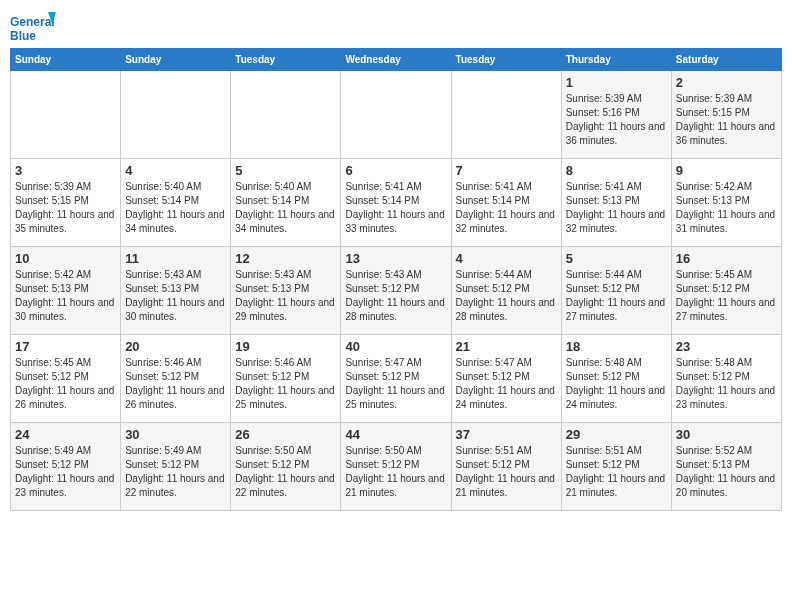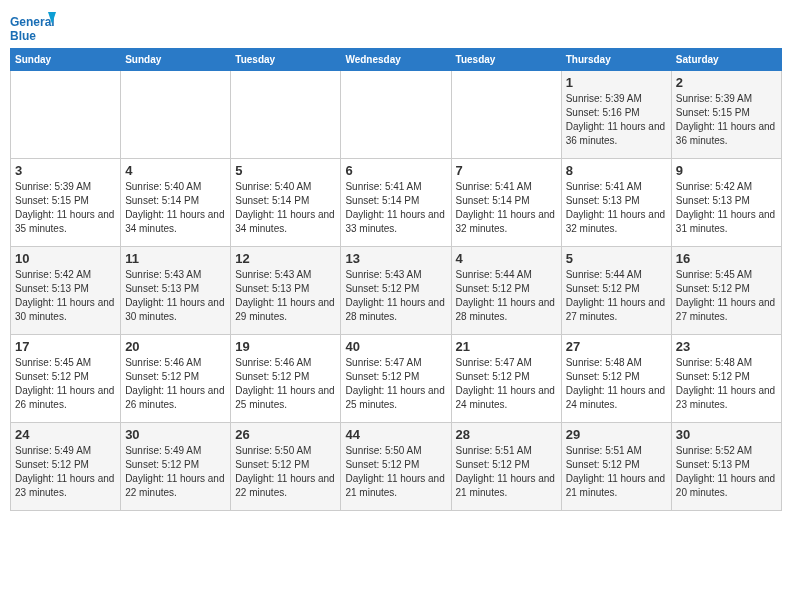--- a/index.html
+++ b/index.html
@@ -235,21 +235,21 @@
 Sunset: 5:12 PM
 Daylight: 11 hours and 25 minutes.</div>
         </td>
         <td>
           <span class="day-number">21</span>
           <div class="cell-info" style="white-space: pre-line;">Sunrise: 5:47 AM
 Sunset: 5:12 PM
 Daylight: 11 hours and 24 minutes.</div>
         </td>
         <td>
-          <span class="day-number">27</span>
+          <span class="day-number">18</span>
           <div class="cell-info" style="white-space: pre-line;">Sunrise: 5:48 AM
 Sunset: 5:12 PM
 Daylight: 11 hours and 24 minutes.</div>
         </td>
         <td>
           <span class="day-number">23</span>
           <div class="cell-info" style="white-space: pre-line;">Sunrise: 5:48 AM
 Sunset: 5:12 PM
 Daylight: 11 hours and 23 minutes.</div>
         </td>
@@ -273,21 +273,21 @@
 Sunset: 5:12 PM
 Daylight: 11 hours and 22 minutes.</div>
         </td>
         <td>
           <span class="day-number">44</span>
           <div class="cell-info" style="white-space: pre-line;">Sunrise: 5:50 AM
 Sunset: 5:12 PM
 Daylight: 11 hours and 21 minutes.</div>
         </td>
         <td>
-          <span class="day-number">28</span>
+          <span class="day-number">37</span>
           <div class="cell-info" style="white-space: pre-line;">Sunrise: 5:51 AM
 Sunset: 5:12 PM
 Daylight: 11 hours and 21 minutes.</div>
         </td>
         <td>
           <span class="day-number">29</span>
           <div class="cell-info" style="white-space: pre-line;">Sunrise: 5:51 AM
 Sunset: 5:12 PM
 Daylight: 11 hours and 21 minutes.</div>
         </td>

